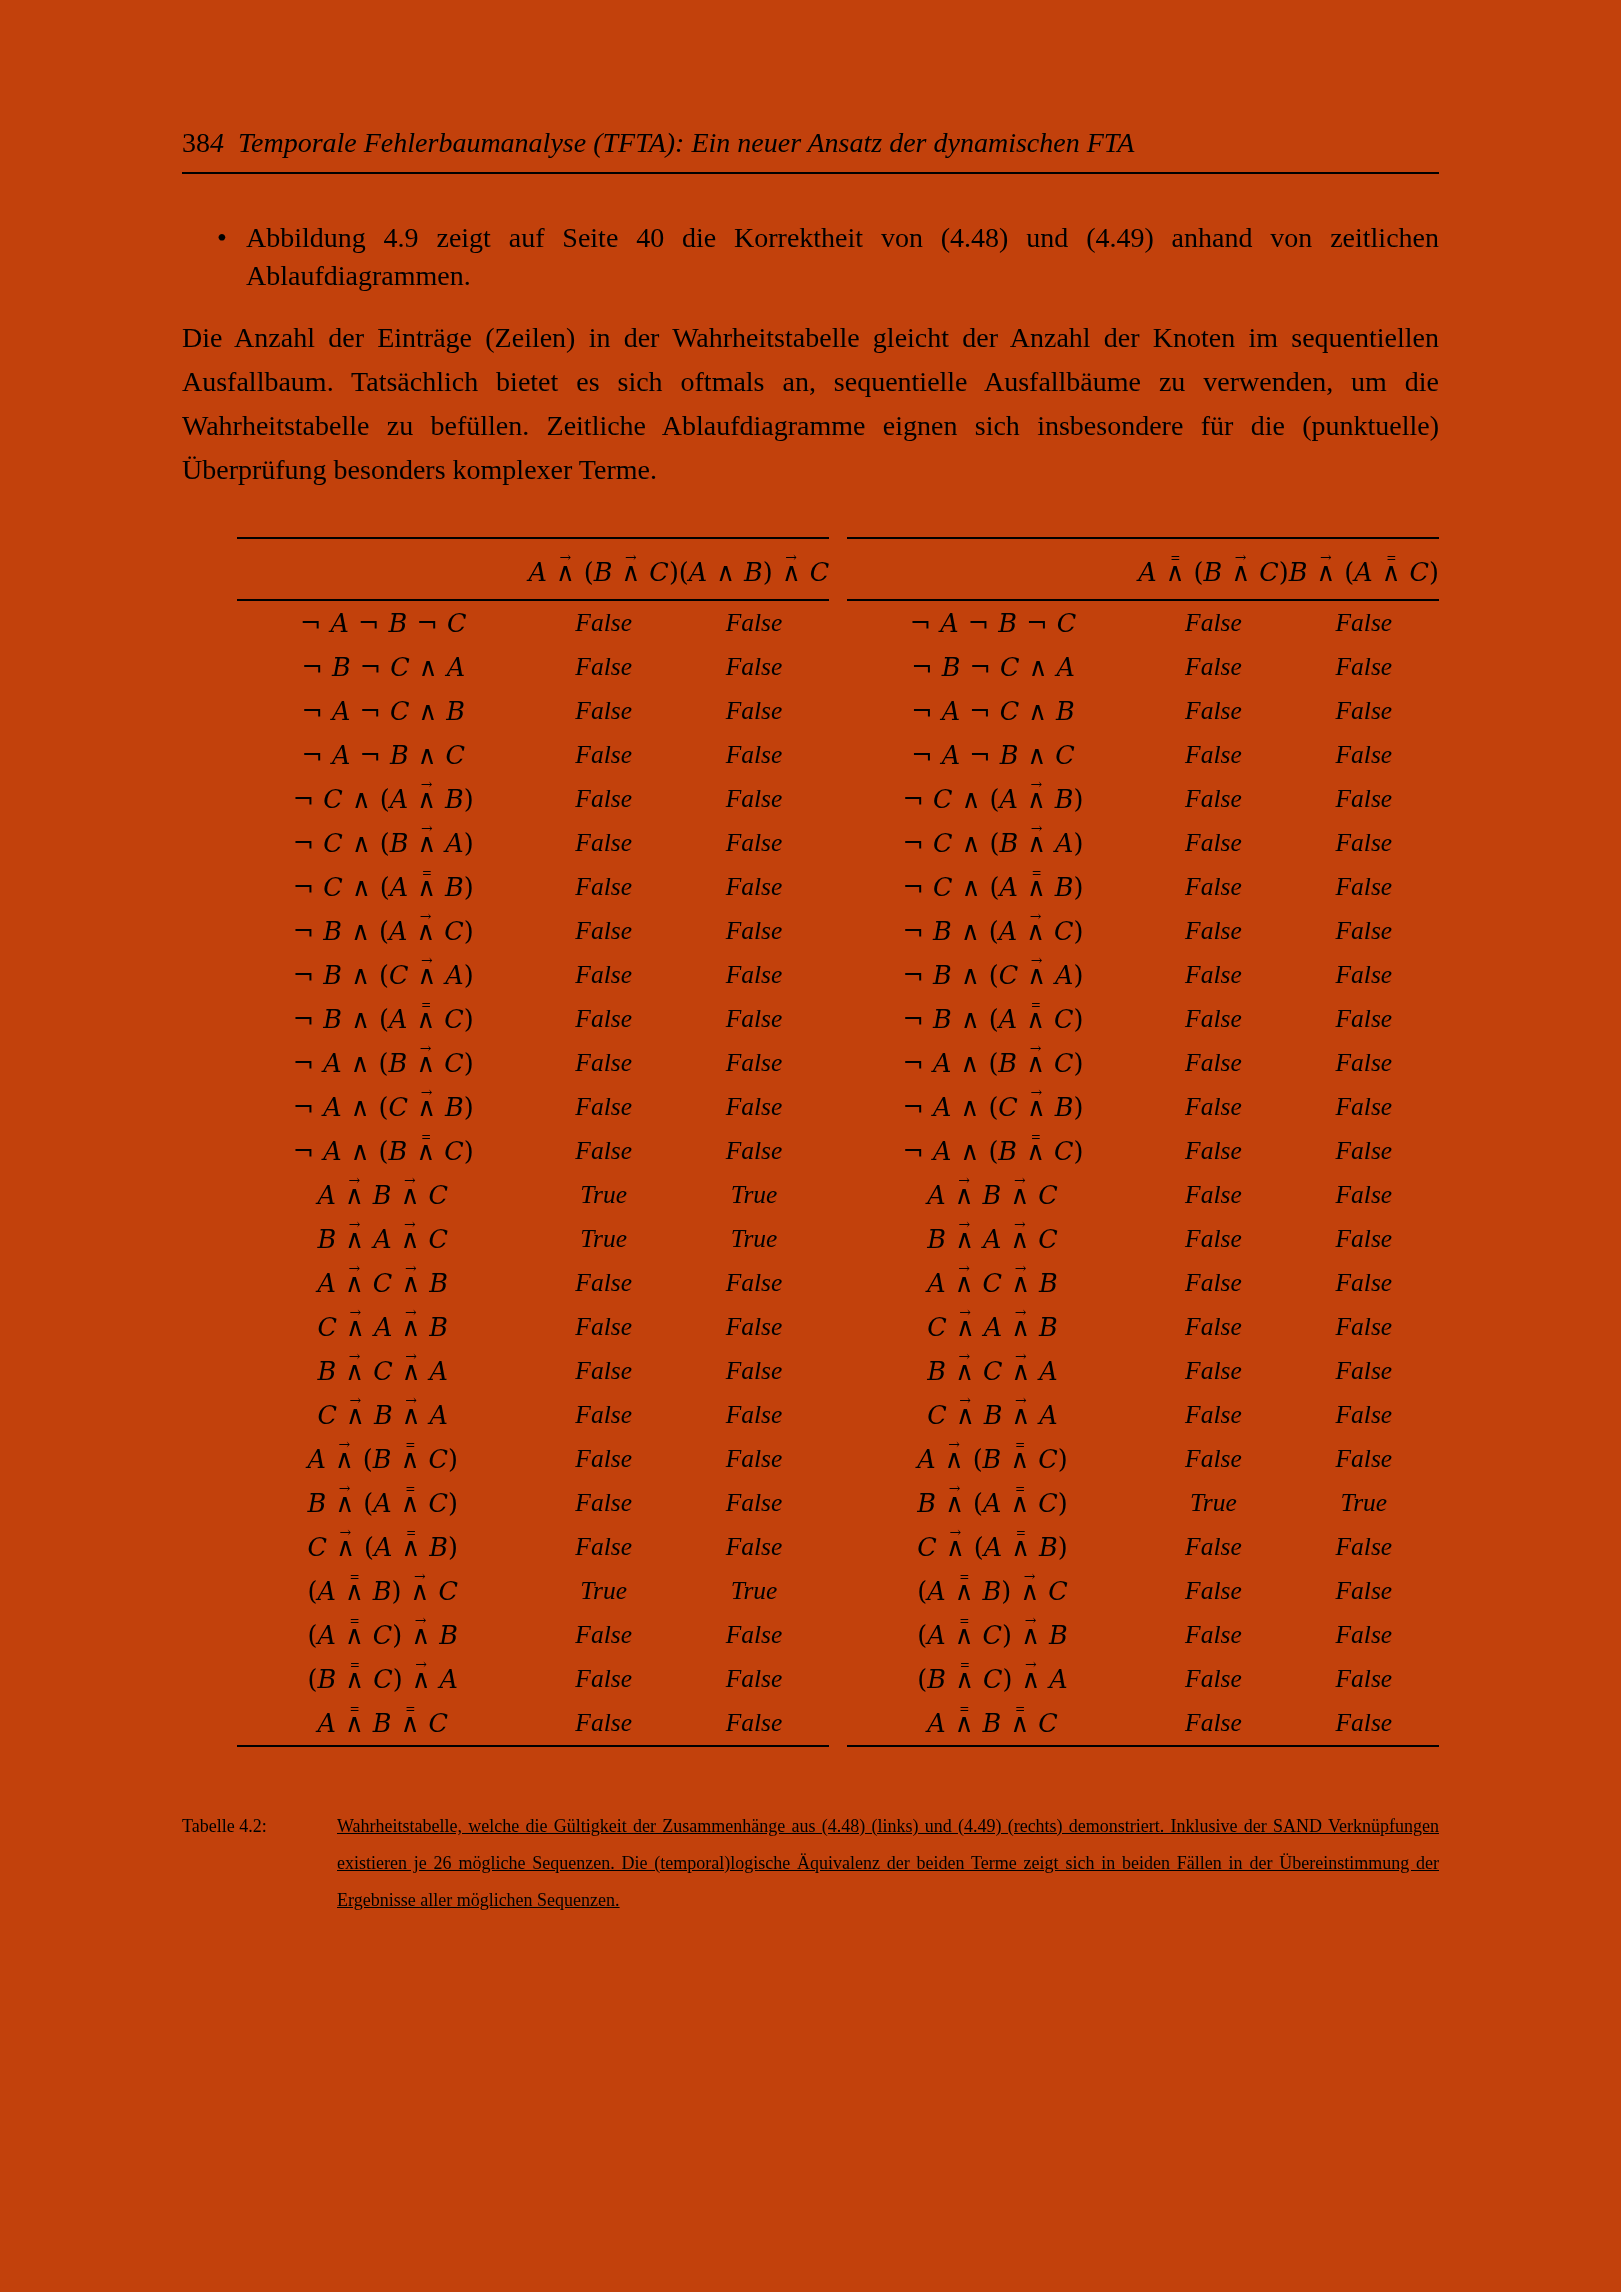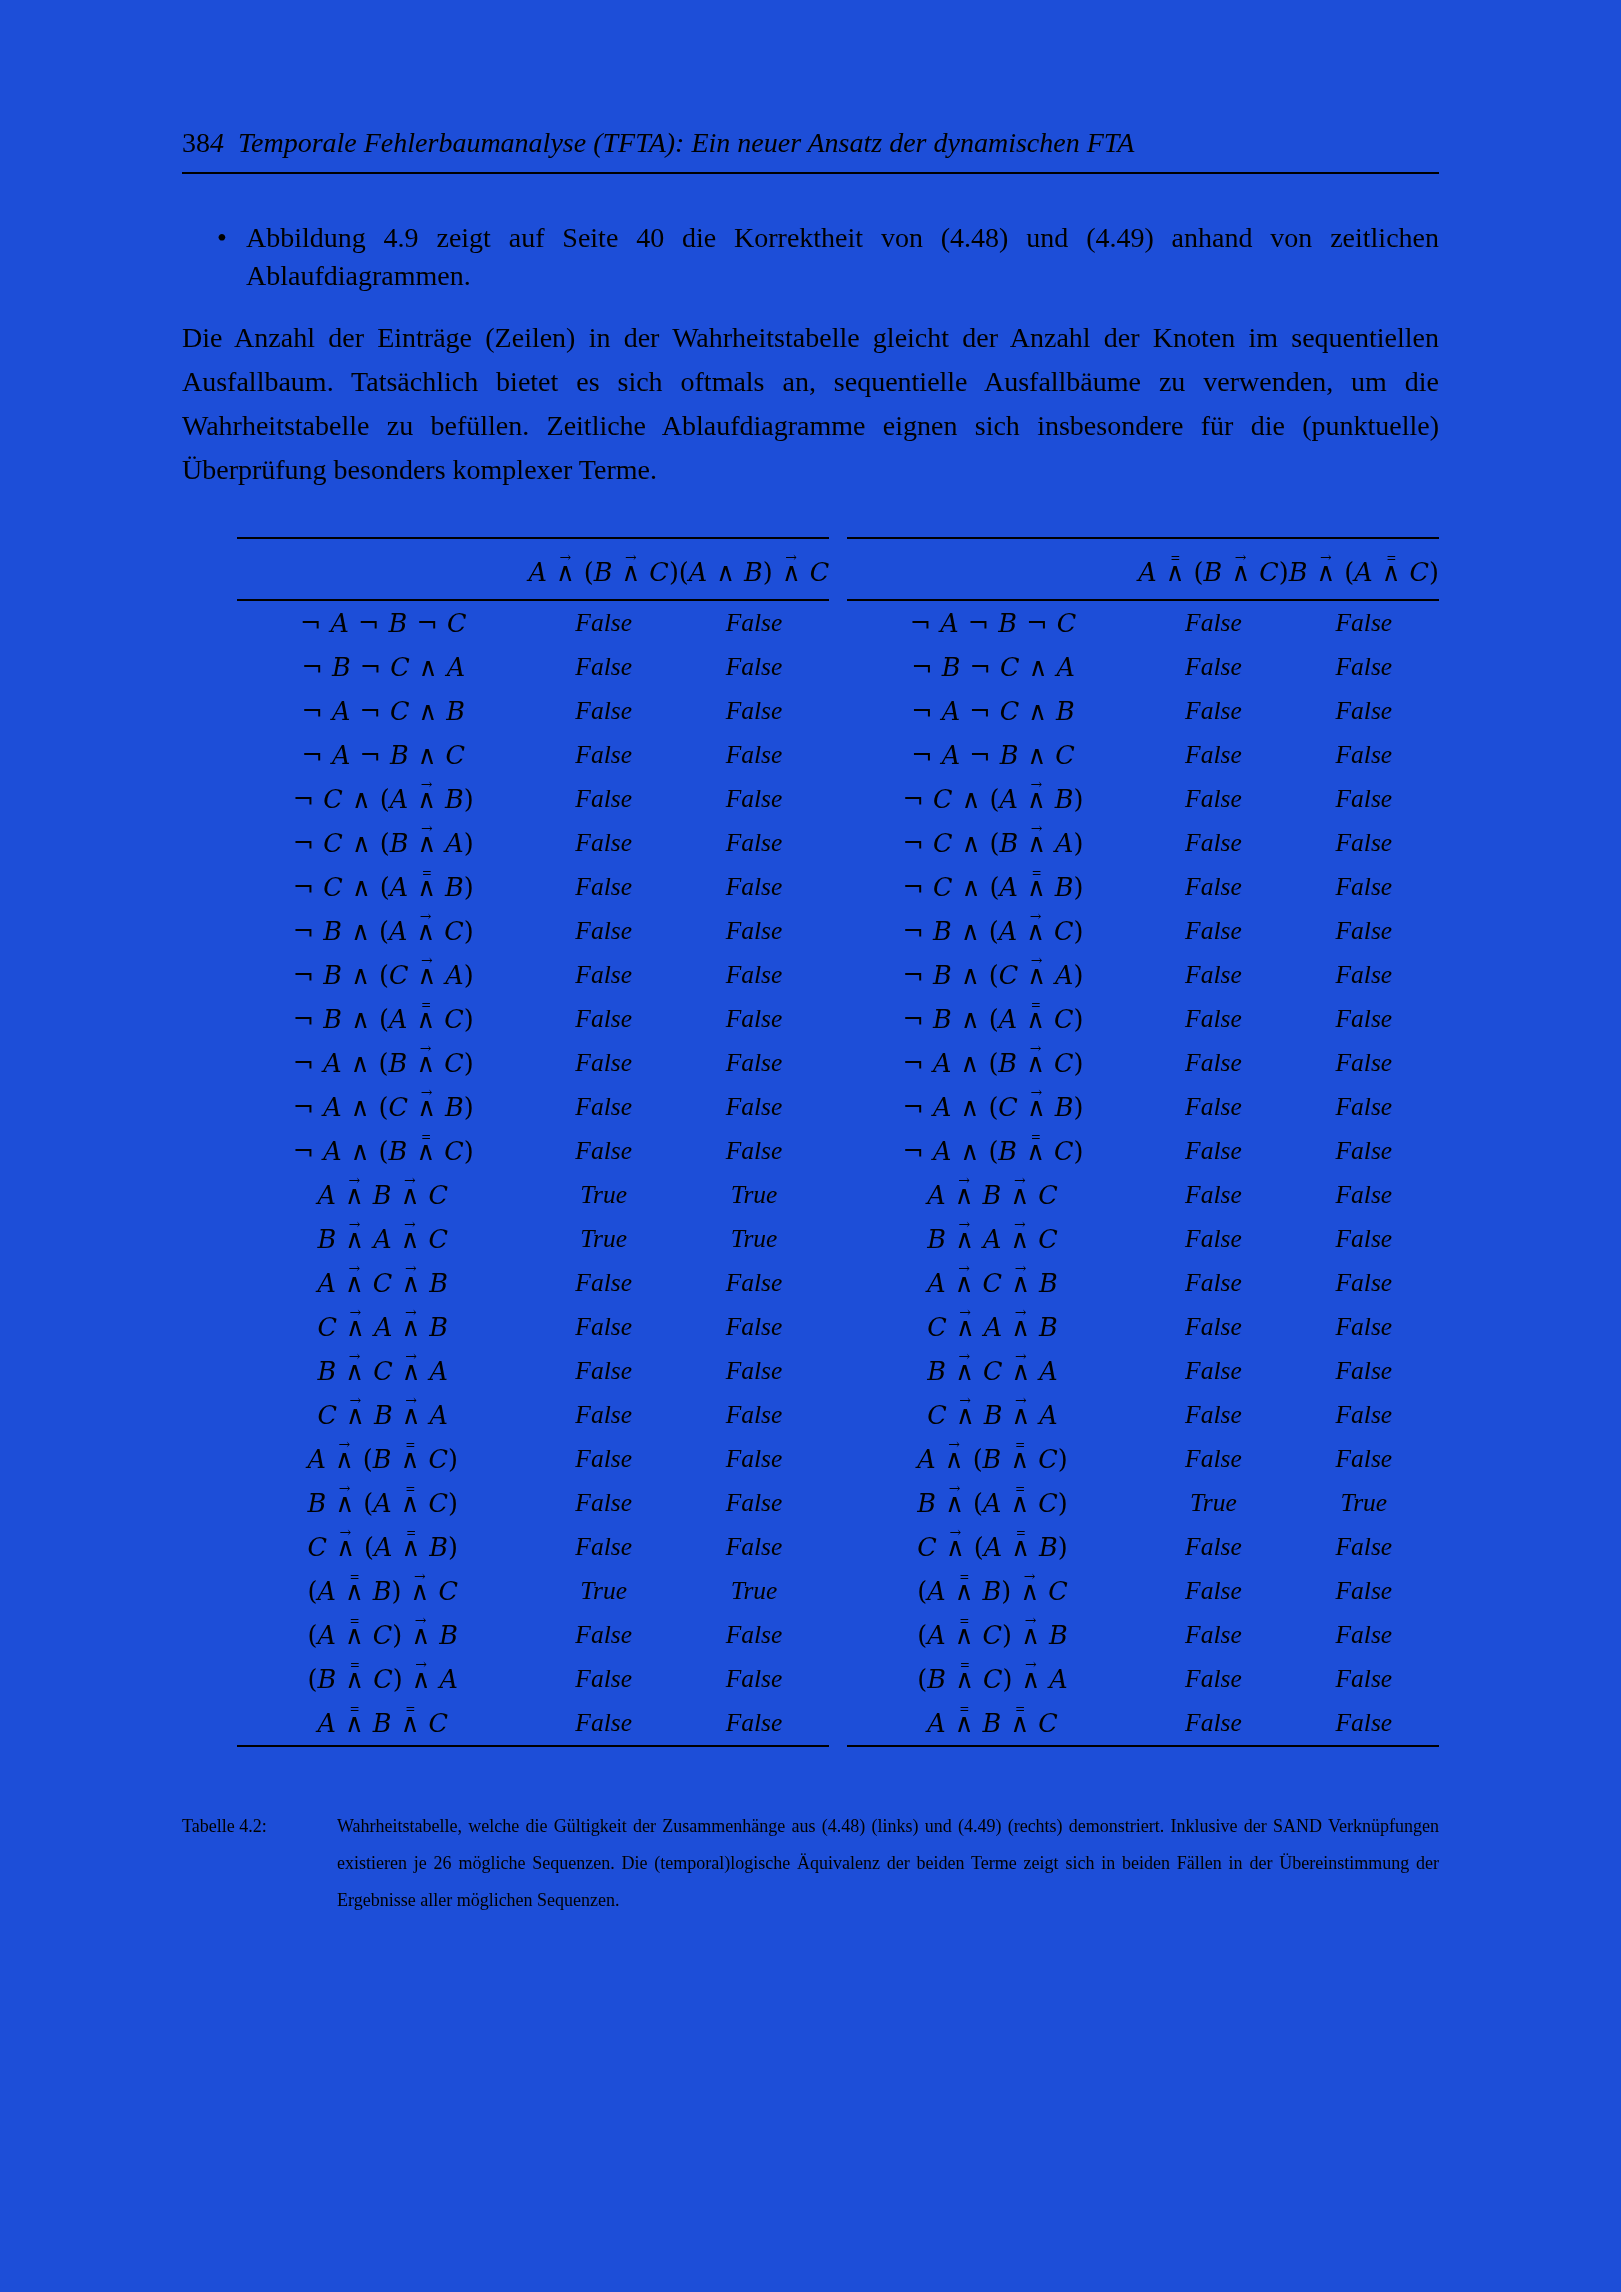--- a/index.html
+++ b/index.html
@@ -1,17 +1,17 @@
 <!DOCTYPE html>
 <html lang="de"><head>
 <meta charset="utf-8">
 <style>
   html,body{margin:0;padding:0;background:#e8e8e8;}
   .sheet{
-    position:relative;width:1621px;height:2293px;background:#1d4ed8;
+    position:relative;width:1621px;height:2293px;background:#c2410c;
     margin:0 auto;overflow:hidden;color:#000;
     font-family:"Liberation Serif", serif;
   }
   .content{position:absolute;left:182px;top:0;width:1257px;}
 
   
   .pagehead{
     margin-top:125px;display:flex;align-items:baseline;
     border-bottom:2px solid #000;padding-bottom:11.8px;font-size:28px;line-height:35px;
   }
@@ -48,21 +48,21 @@
   .op{position:relative;display:inline-block;}
   .op .acc{
     position:absolute;left:50%;transform:translateX(-50%);
     top:-0.50em;font-size:0.55em;line-height:1;font-style:normal;
   }
   .op .acc.bar{top:-0.42em;font-size:0.48em;letter-spacing:-0.05em;}
 
   
   .caption{margin-top:61px;display:flex;font-size:18px;line-height:37px;}
   .cap-label{width:155px;flex:none;}
-  .cap-text{flex:1;text-align:justify;hyphens:auto;}
+  .cap-text{flex:1;text-align:justify;hyphens:auto;text-decoration:underline;}
 </style>
 </head>
 <body>
 
 <div class="sheet">
   <div class="content">
 
     <div class="pagehead">
       <span class="pagenum">38</span>
       <span class="runtitle">4 Temporale Fehlerbaumanalyse (TFTA): Ein neuer Ansatz der dynamischen FTA</span>

